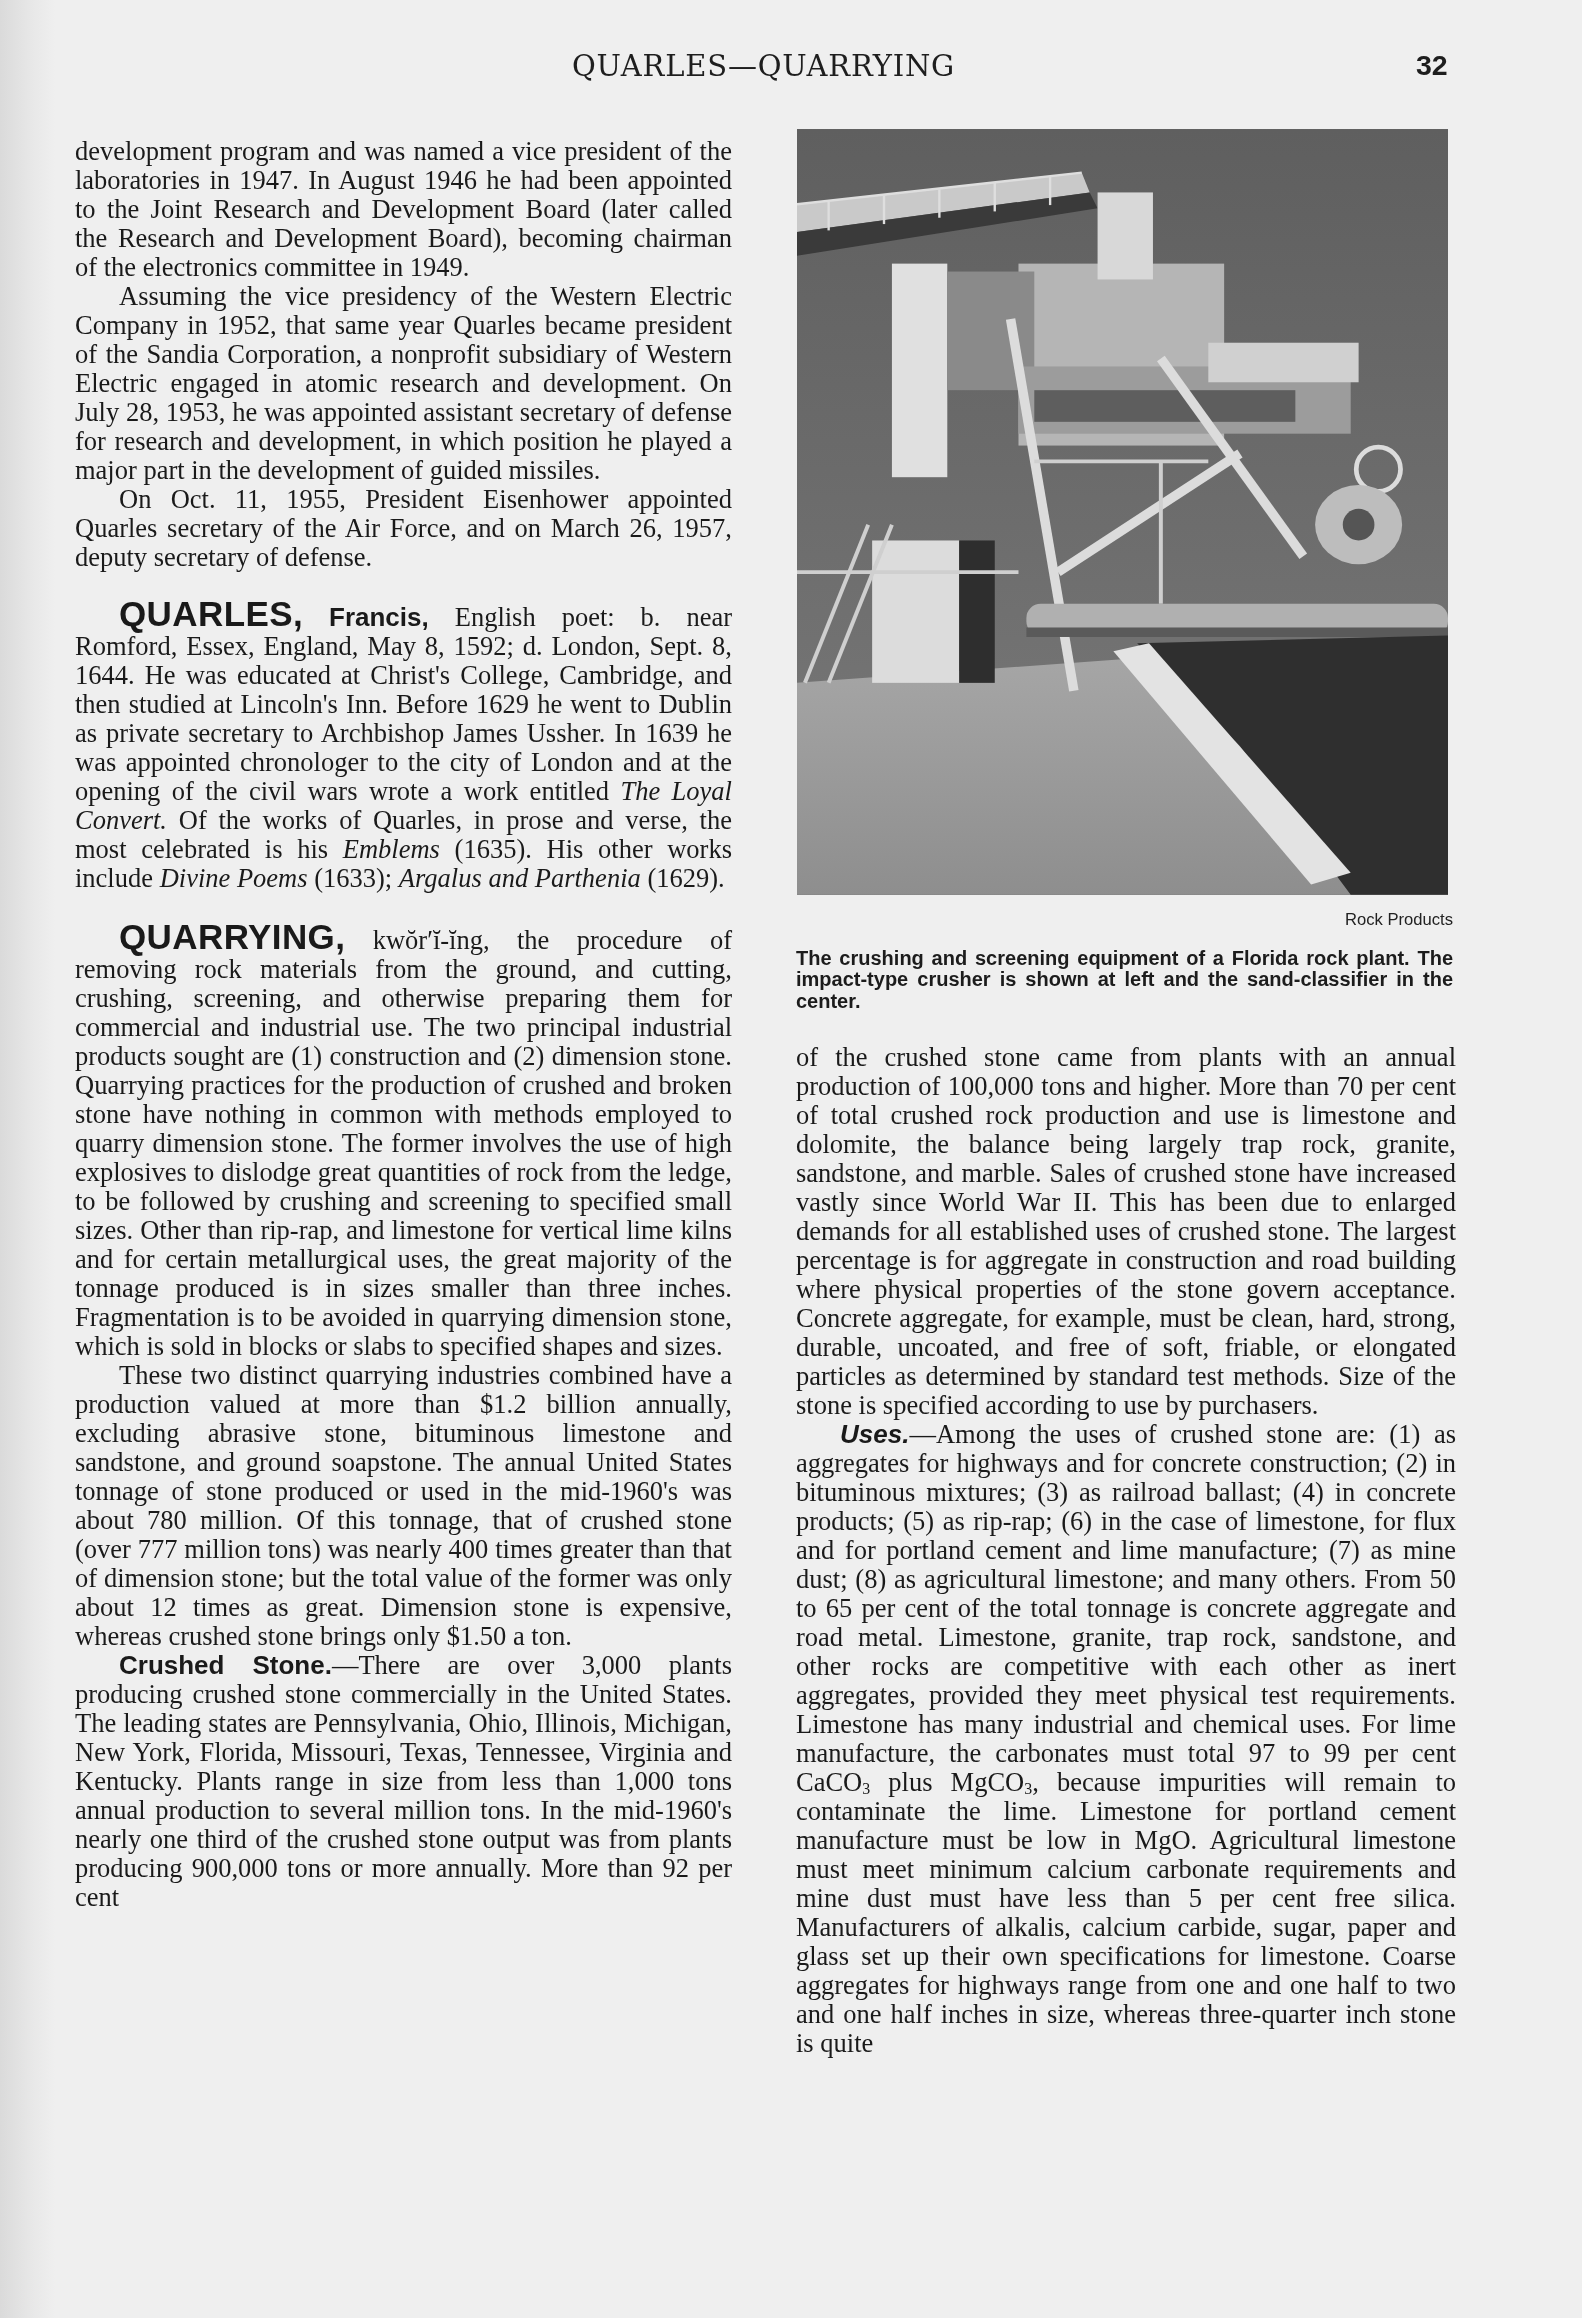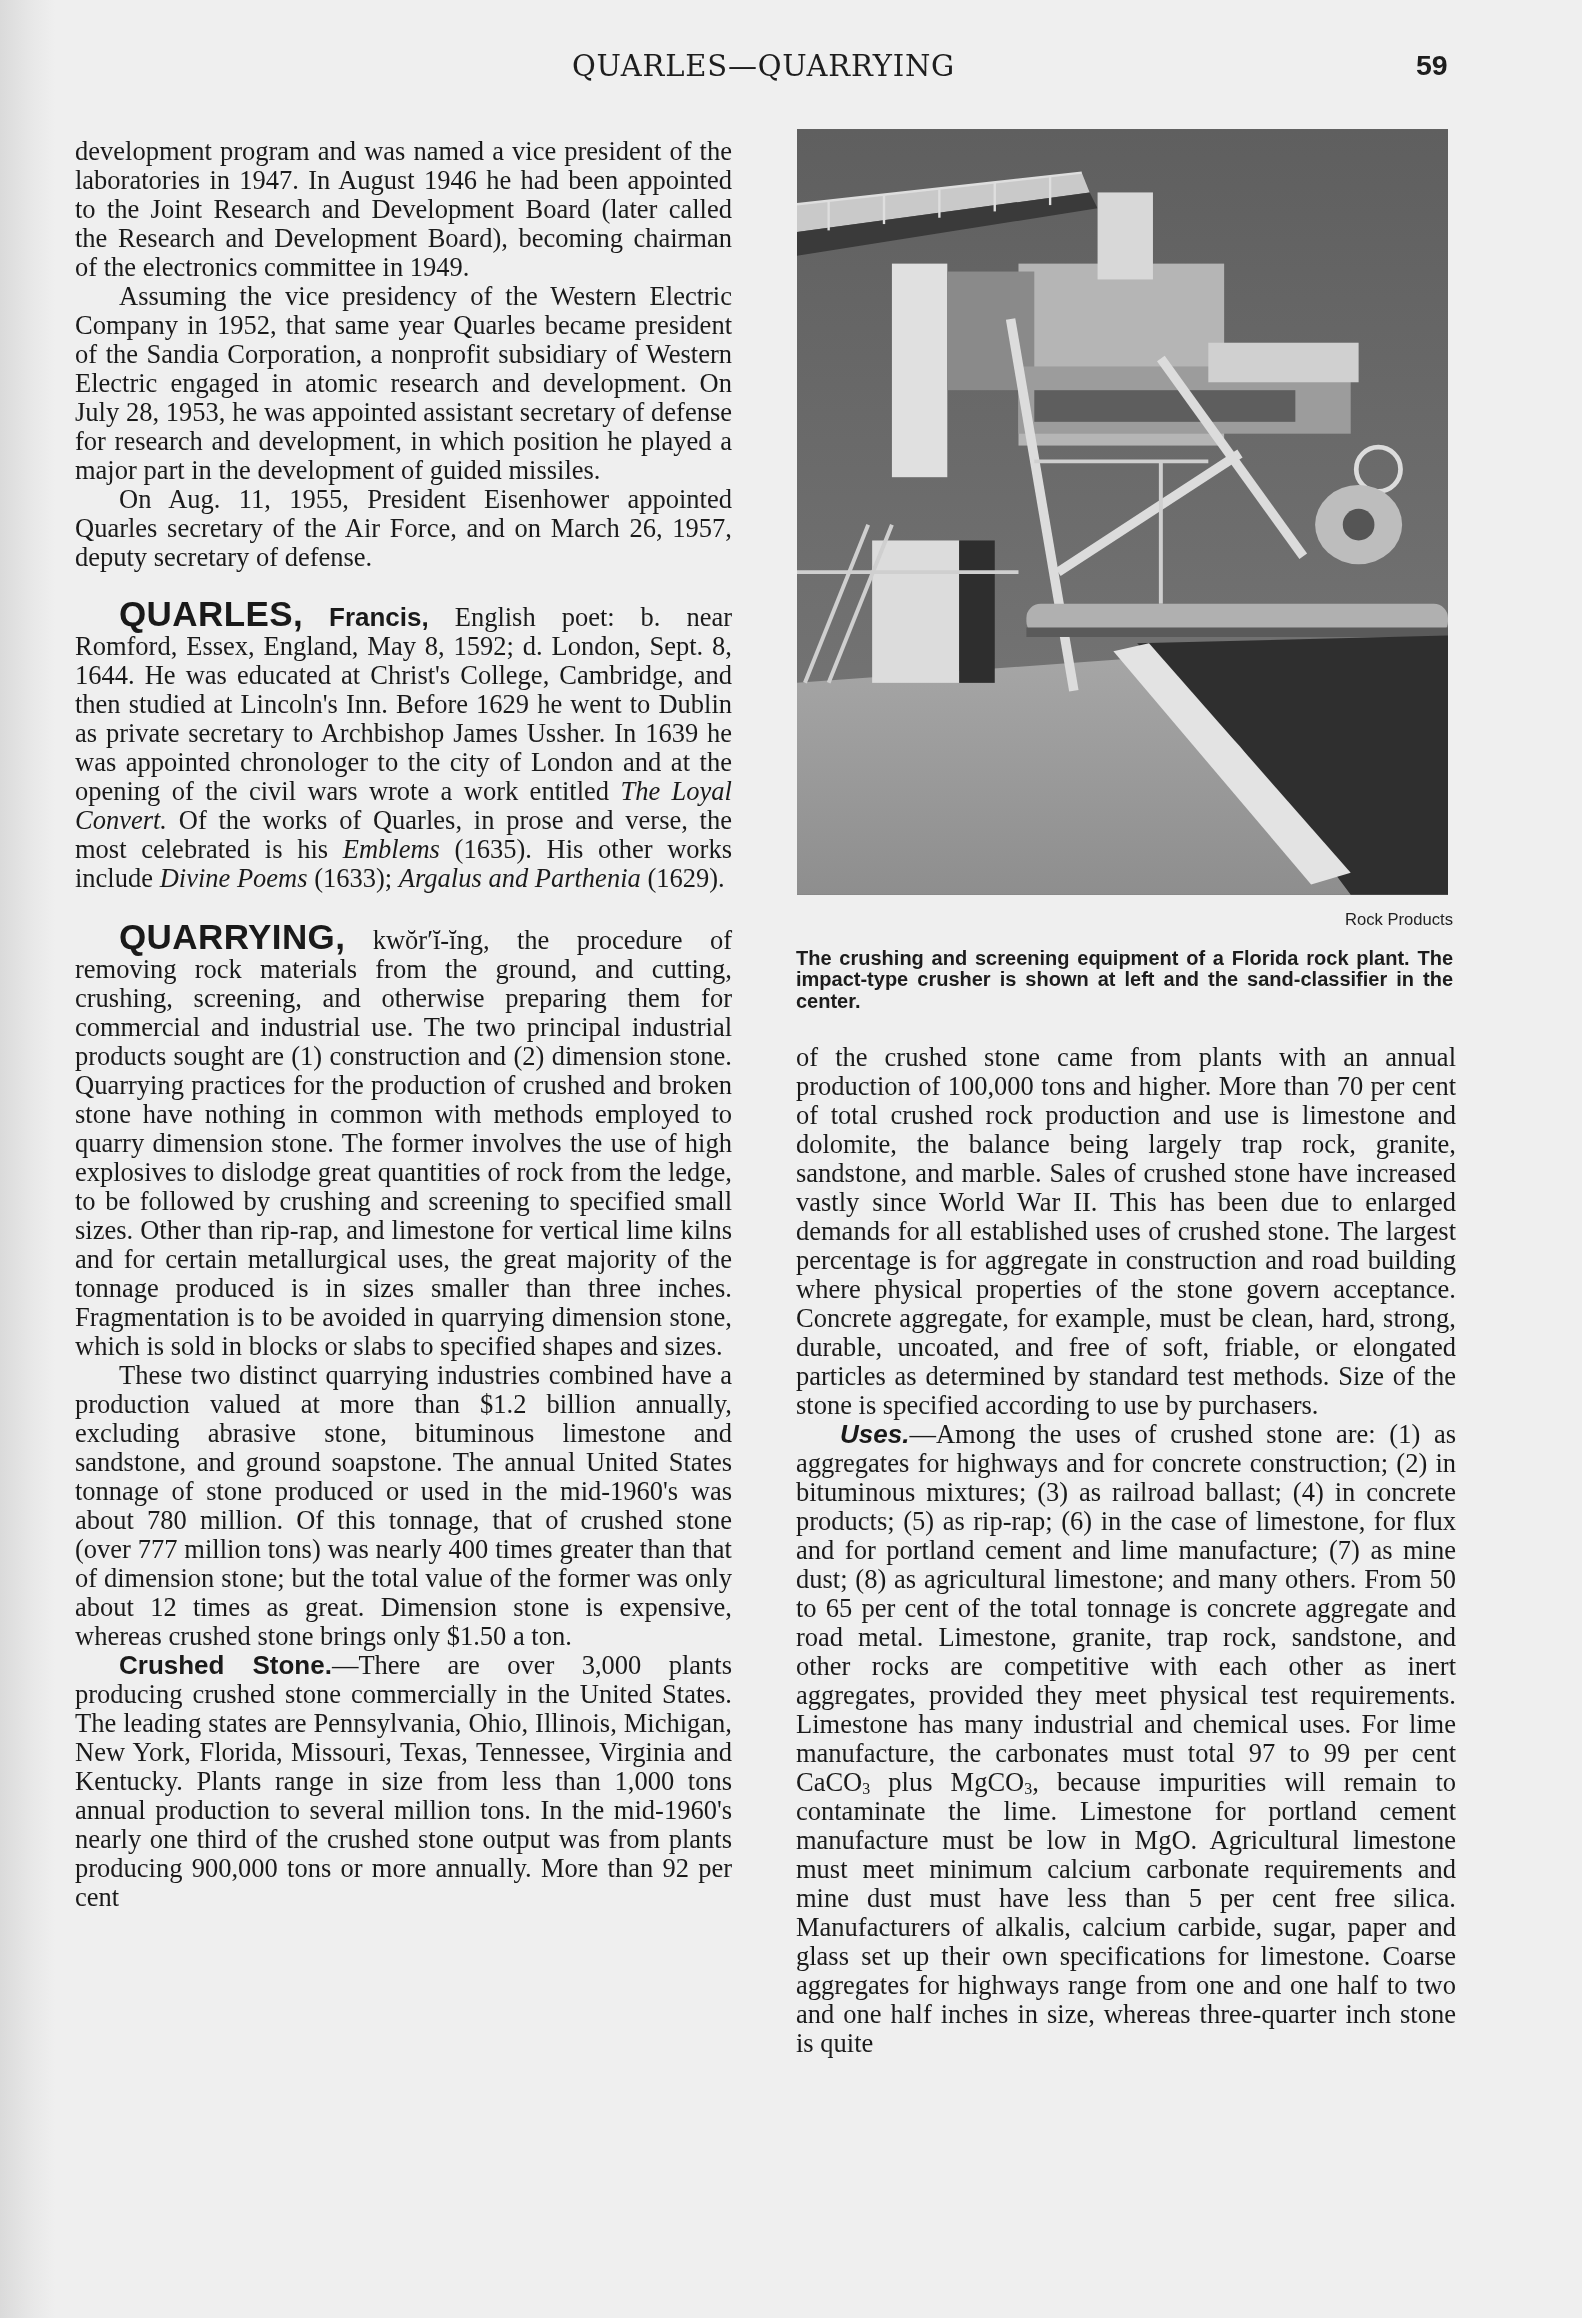--- a/index.html
+++ b/index.html
@@ -59,27 +59,27 @@
     font-size: 20px; line-height: 21.4px; text-align: justify; color: #1c1c1c;
   }
 </style>
 </head>
 <body>
 
 <div class="gutter-shadow"></div>
 
 <header class="running-head">
   <div class="title">QUARLES—QUARRYING</div>
-  <div class="folio">59</div>
+  <div class="folio">32</div>
 </header>
 
 <div class="col col-left">
   <p>development program and was named a vice president of the laboratories in 1947. In August 1946 he had been appointed to the Joint Research and Development Board (later called the Research and Development Board), becoming chairman of the electronics committee in 1949.</p>
   <p class="indent">Assuming the vice presidency of the Western Electric Company in 1952, that same year Quarles became president of the Sandia Corporation, a nonprofit subsidiary of Western Electric engaged in atomic research and development. On July 28, 1953, he was appointed assistant secretary of defense for research and development, in which position he played a major part in the development of guided missiles.</p>
-  <p class="indent">On Aug. 11, 1955, President Eisenhower appointed Quarles secretary of the Air Force, and on March 26, 1957, deputy secretary of defense.</p>
+  <p class="indent">On Oct. 11, 1955, President Eisenhower appointed Quarles secretary of the Air Force, and on March 26, 1957, deputy secretary of defense.</p>
 
   <p class="entry"><span class="hw">QUARLES,</span> <span class="hw-name">Francis,</span><span> English poet: b. near Romford, Essex, England, May 8, 1592; d. London, Sept. 8, 1644. He was educated at Christ's College, Cambridge, and then studied at Lincoln's Inn. Before 1629 he went to Dublin as private secretary to Archbishop James Ussher. In 1639 he was appointed chronologer to the city of London and at the opening of the civil wars wrote a work entitled </span><em>The Loyal Convert.</em><span> Of the works of Quarles, in prose and verse, the most celebrated is his </span><em>Emblems</em><span> (1635). His other works include </span><em>Divine Poems</em><span> (1633); </span><em>Argalus and Parthenia</em><span> (1629).</span></p>
 
   <p class="entry first-gap"><span class="hw">QUARRYING,</span><span> kwŏr′ĭ-ĭng, the procedure of removing rock materials from the ground, and cutting, crushing, screening, and otherwise preparing them for commercial and industrial use. The two principal industrial products sought are (1) construction and (2) dimension stone. Quarrying practices for the production of crushed and broken stone have nothing in common with methods employed to quarry dimension stone. The former involves the use of high explosives to dislodge great quantities of rock from the ledge, to be followed by crushing and screening to specified small sizes. Other than rip-rap, and limestone for vertical lime kilns and for certain metallurgical uses, the great majority of the tonnage produced is in sizes smaller than three inches. Fragmentation is to be avoided in quarrying dimension stone, which is sold in blocks or slabs to specified shapes and sizes.</span></p>
   <p class="indent">These two distinct quarrying industries combined have a production valued at more than $1.2 billion annually, excluding abrasive stone, bituminous limestone and sandstone, and ground soapstone. The annual United States tonnage of stone produced or used in the mid-1960's was about 780 million. Of this tonnage, that of crushed stone (over 777 million tons) was nearly 400 times greater than that of dimension stone; but the total value of the former was only about 12 times as great. Dimension stone is expensive, whereas crushed stone brings only $1.50 a ton.</p>
   <p class="indent"><span class="subhead">Crushed Stone.</span><span>—There are over 3,000 plants producing crushed stone commercially in the United States. The leading states are Pennsylvania, Ohio, Illinois, Michigan, New York, Florida, Missouri, Texas, Tennessee, Virginia and Kentucky. Plants range in size from less than 1,000 tons annual production to several million tons. In the mid-1960's nearly one third of the crushed stone output was from plants producing 900,000 tons or more annually. More than 92 per cent</span></p>
 </div>
 
 <figure class="photo" style="margin:0">
   <svg width="651" height="766" viewBox="0 0 823 968">

